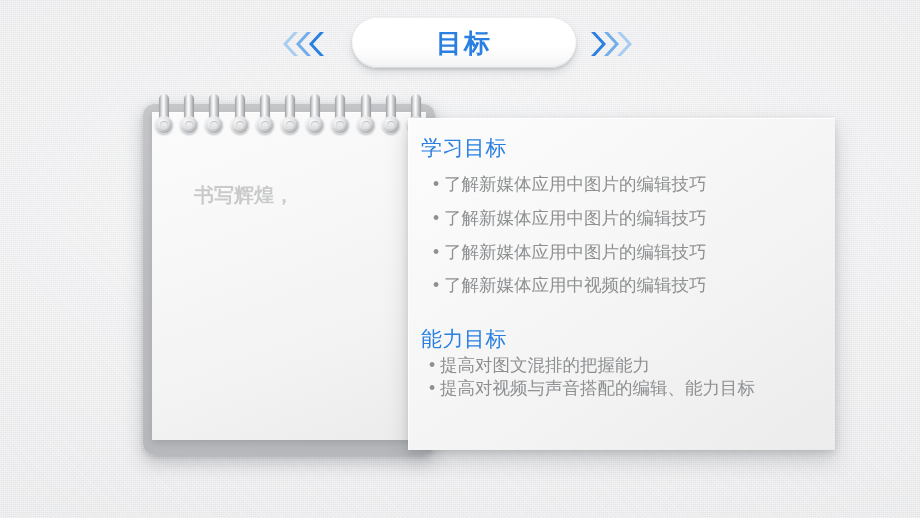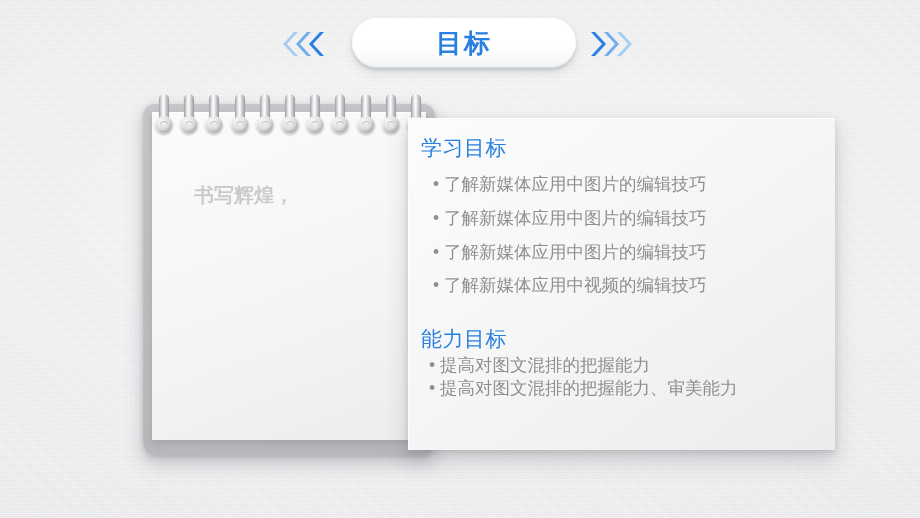--- a/index.html
+++ b/index.html
@@ -332,19 +332,19 @@
 
       <div class="sec-title second">能力目标</div>
 
       <ul class="bullets tight">
         <li>
           <span class="dot">•</span>
           <span class="txt">提高对图文混排的把握能力</span>
         </li>
         <li>
           <span class="dot">•</span>
-          <span class="txt">提高对图文混排的把握能力、审美能力</span>
+          <span class="txt">提高对视频与声音搭配的编辑、能力目标</span>
         </li>
       </ul>
 
     </div>
   </div>
 </div>
 
 </body></html>

